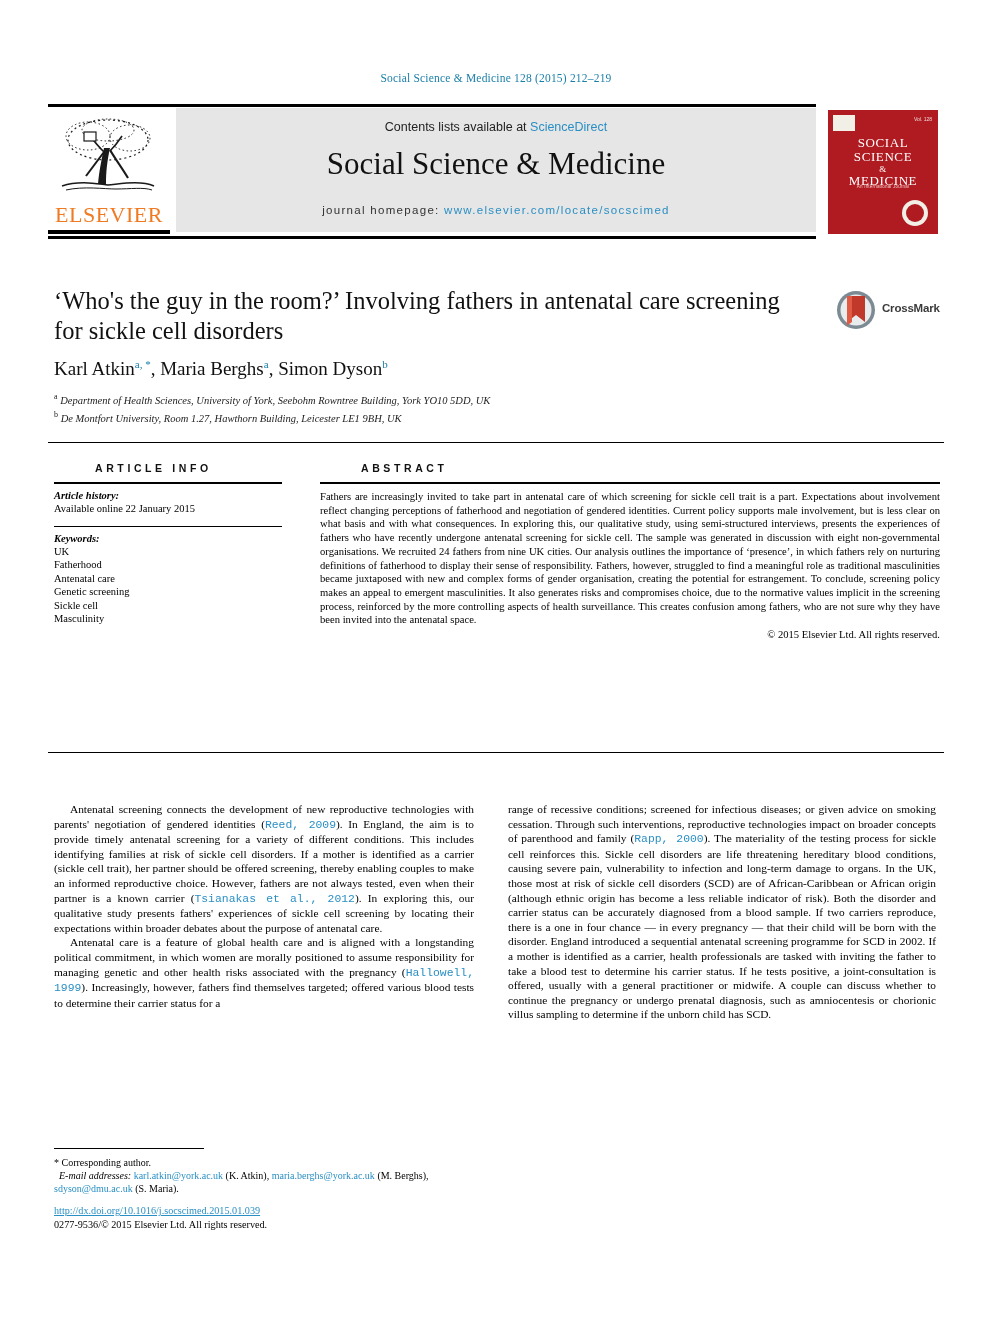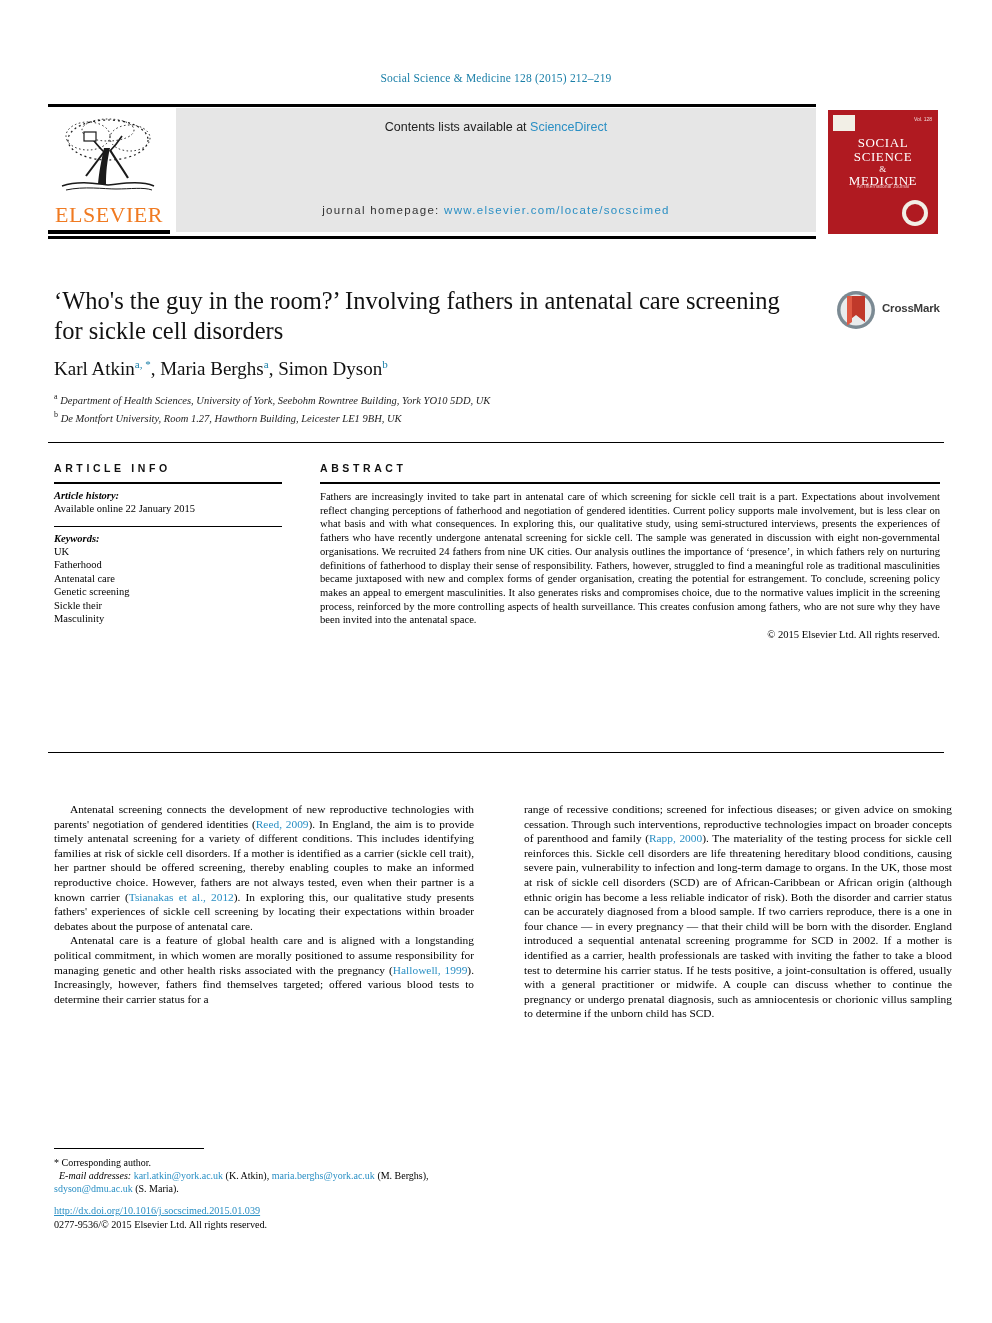--- a/index.html
+++ b/index.html
@@ -265,20 +265,21 @@
     position: absolute;
     left: 54px; top: 462px;
     width: 228px;
   }
   .sec-head {
     font-family: "Liberation Sans", sans-serif;
     font-size: 10.5px;
     font-weight: bold;
     letter-spacing: 3.6px;
     color: #111;
+    margin-left: 41px;
   }
   .rule {
     height: 2px;
     background: #000;
     margin: 8px 0 6px 0;
   }
   .rule-thin {
     height: 1px;
     background: #000;
     margin: 10px 0 6px 0;
@@ -326,31 +327,30 @@
   
   .body-left {
     position: absolute;
     left: 54px; top: 802px;
     width: 420px;
   }
   .body-right {
     position: absolute;
     left: 508px; top: 802px;
     width: 428px;
-    margin-left: 16px;
   }
   .body-left p, .body-right p {
     margin: 0;
     font-size: 11.4px;
     line-height: 14.6px;
     text-align: justify;
     text-indent: 1.4em;
   }
   .body-left p.first, .body-right p.first { text-indent: 1.4em; }
-  .cite { color: #2a8fc4; }
+  .cite { color: #2a8fc4; font-family: Liberation Mono, monospace; }
 
   
   .foot-rule {
     position: absolute;
     left: 54px; top: 1148px;
     width: 150px;
     height: 1px;
     background: #000;
   }
   .footnote {
@@ -405,20 +405,21 @@
         </g>
       </svg>
       <div class="elsevier-word">ELSEVIER</div>
       <div class="elsevier-rule"></div>
     </div>
 
     <div class="banner-grey">
       <div class="contents-line">
         <span>Contents lists available at </span><span class="sd-link">ScienceDirect</span>
       </div>
+      <div class="journal-name">Social Science &amp; Medicine</div>
       <div class="homepage-line">
         <span>journal homepage:</span>
         <span class="url">www.elsevier.com/locate/socscimed</span>
       </div>
     </div>
   </div>
 
   <div class="cover-thumb">
     <div class="cover-inner">
       <div class="cover-badge"></div>
@@ -474,21 +475,21 @@
     <div class="rule"></div>
     <div class="info-sub">Article history:</div>
     <div class="info-line">Available online 22 January 2015</div>
     <div class="rule-thin"></div>
     <div class="info-sub">Keywords:</div>
     <div class="kw-list">
       <div>UK</div>
       <div>Fatherhood</div>
       <div>Antenatal care</div>
       <div>Genetic screening</div>
-      <div>Sickle their</div>
+      <div>Sickle cell</div>
       <div>Masculinity</div>
     </div>
   </div>
 
   <div class="abs-col">
     <div class="sec-head">ABSTRACT</div>
     <div class="rule"></div>
     <p class="abstract-text">Fathers are increasingly invited to take part in antenatal care of which screening for sickle cell trait is a part. Expectations about involvement reflect changing perceptions of fatherhood and negotiation of gendered identities. Current policy supports male involvement, but is less clear on what basis and with what consequences. In exploring this, our qualitative study, using semi-structured interviews, presents the experiences of fathers who have recently undergone antenatal screening for sickle cell. The sample was generated in discussion with eight non-governmental organisations. We recruited 24 fathers from nine UK cities. Our analysis outlines the importance of ‘presence’, in which fathers rely on nurturing definitions of fatherhood to display their sense of responsibility. Fathers, however, struggled to find a meaningful role as traditional masculinities became juxtaposed with new and complex forms of gender organisation, creating the potential for estrangement. To conclude, screening policy makes an appeal to emergent masculinities. It also generates risks and compromises choice, due to the normative values implicit in the screening process, reinforced by the more controlling aspects of health surveillance. This creates confusion among fathers, who are not sure why they have been invited into the antenatal space.</p>
     <div class="copyright-line">© 2015 Elsevier Ltd. All rights reserved.</div>
   </div>

